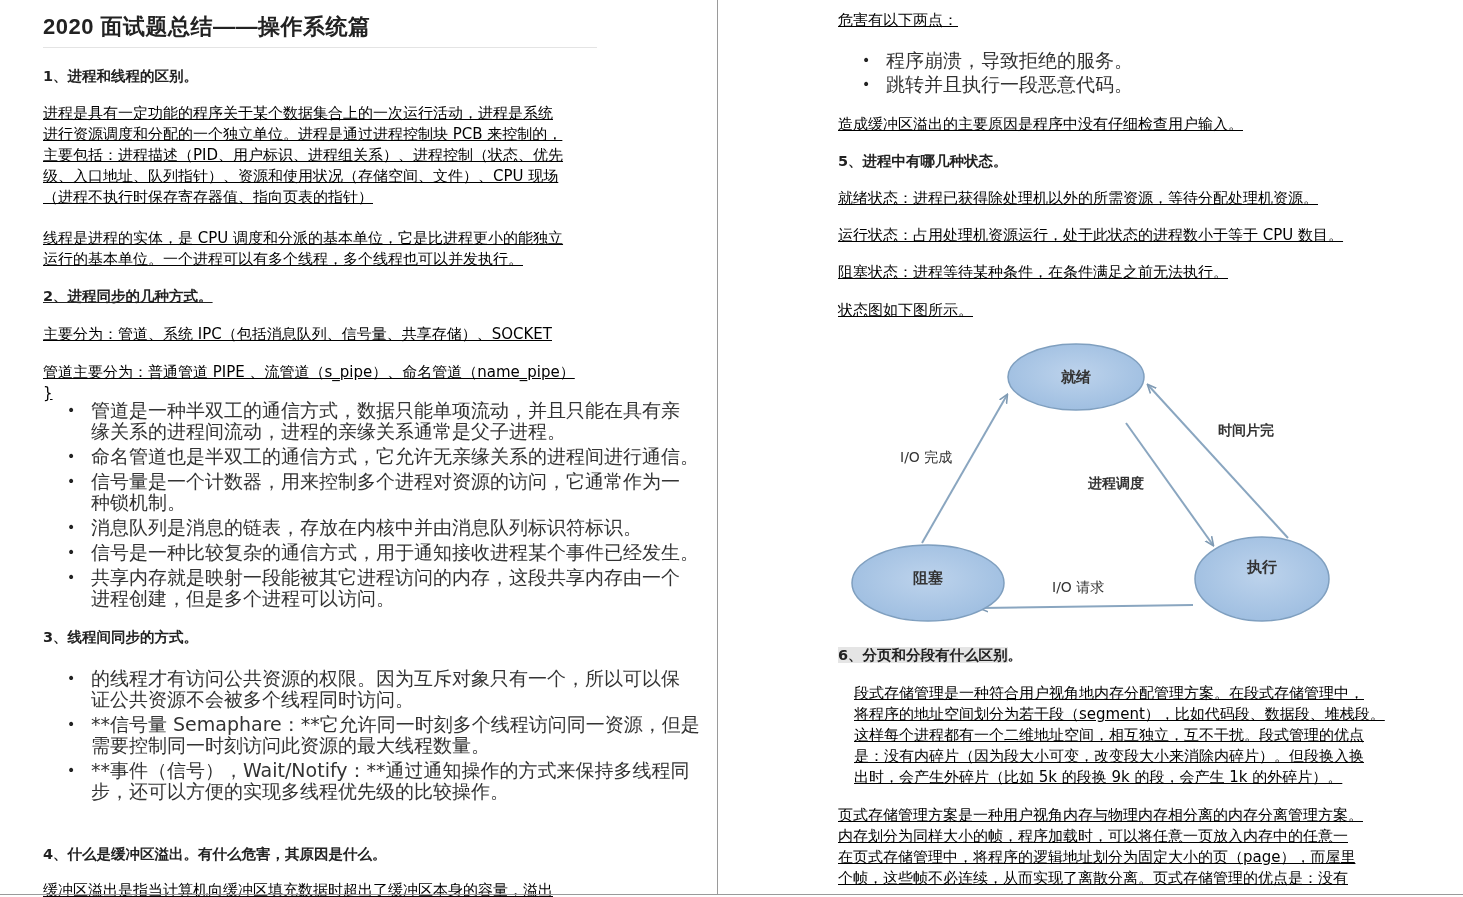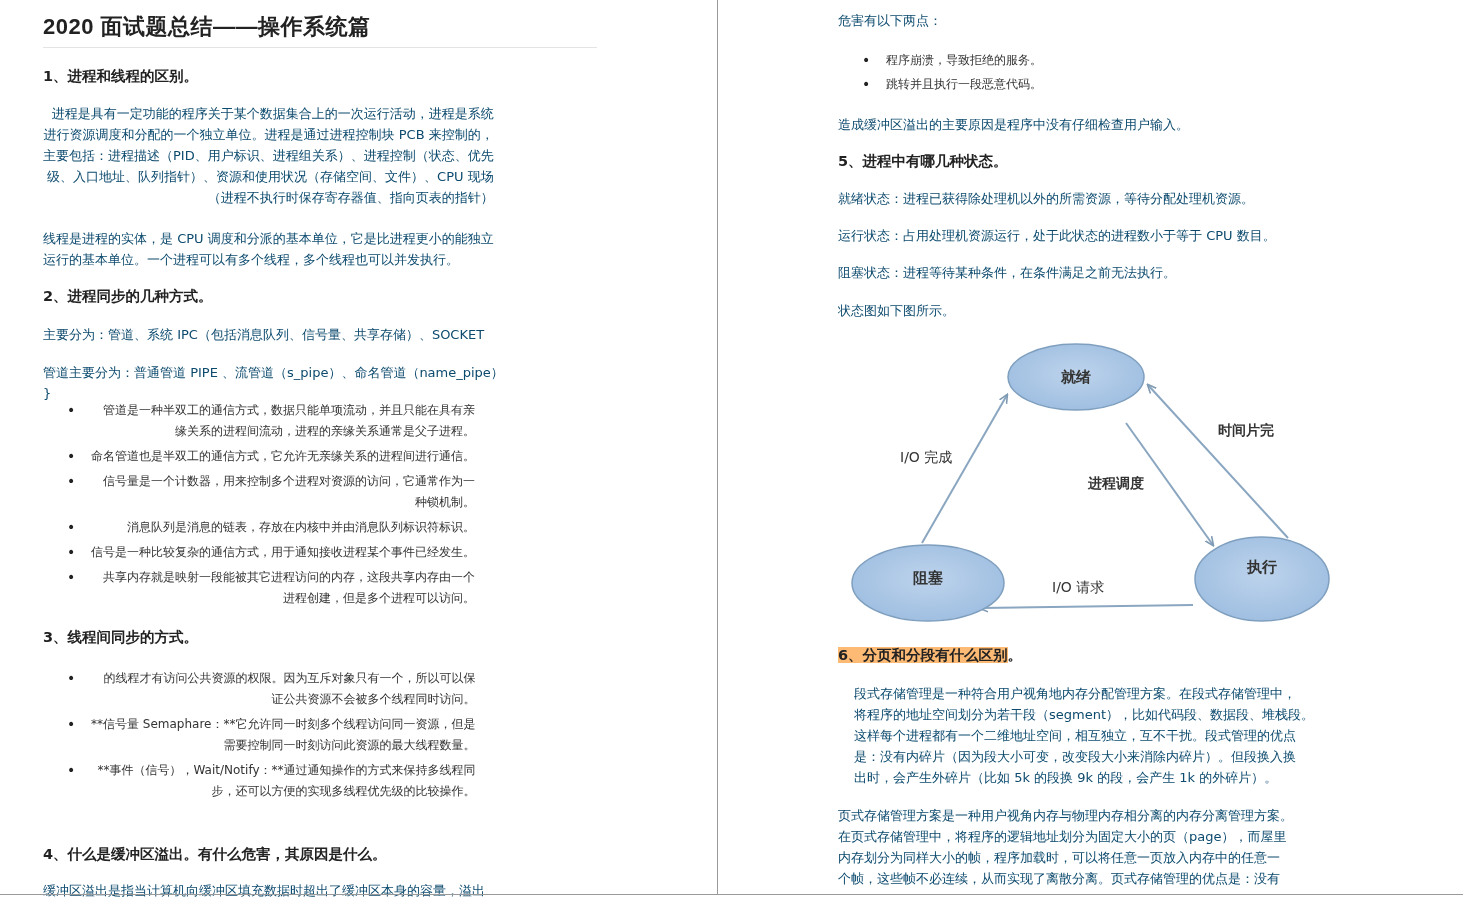--- a/index.html
+++ b/index.html
@@ -9,52 +9,52 @@
   #left-page { left:0; width:660px; height:894px; }
   #right-page { left:718px; width:745px; height:894px; }
   .vsep { position:absolute; left:717px; top:0; width:1px; height:894px; background:#9a9a9a; }
   .hsep { position:absolute; left:0; top:894px; width:1463px; height:1px; background:#9a9a9a; }
 
   .title { position:absolute; left:43px; top:12px; font-size:22px; font-weight:bold; color:#222;
            font-family:"Liberation Sans","DejaVu Sans",sans-serif; letter-spacing:0.5px; white-space:nowrap; }
   .title-rule { position:absolute; left:43px; top:47px; width:554px; height:1px; background:#e4e4e4; }
 
   .h { position:absolute; font-size:14.5px; font-weight:bold; color:#222; white-space:nowrap; }
-  .p { position:absolute; font-size:13px; line-height:21px; color:#0c4a6e; }
+  .p { position:absolute; font-size:15px; line-height:21px; color:#000000;text-decoration:underline; }
   .p .ln { display:block; white-space:nowrap; }
-  ul.bl { position:absolute; margin:0; padding:0; list-style:none; font-size:12px; color:#333;text-align:right; }
+  ul.bl { position:absolute; margin:0; padding:0; list-style:none; font-size:19px; color:#333; }
   ul.bl li { position:relative; padding-left:0; line-height:21px; margin-bottom:4px; }
   ul.bl li .ln { display:block; white-space:nowrap; }
   ul.bl li::before { content:"•"; position:absolute; left:-24px; top:0; color:#222; font-size:14px; }
 
-  .hl { background:#fdba74; }
+  .hl { background:#e5e5e5; }
 
   svg text { font-family:"DejaVu Sans","Liberation Sans",sans-serif; }
 </style>
 </head>
 <body>
 
 <div id="left-page" class="page">
   <div class="title">2020 面试题总结——操作系统篇</div>
   <div class="title-rule"></div>
 
   <div class="h" style="left:43px;top:67px;">1、进程和线程的区别。</div>
-  <div class="p" style="left:43px;top:103px;text-align:right;">
+  <div class="p" style="left:43px;top:103px;">
     <span class="ln">进程是具有一定功能的程序关于某个数据集合上的一次运行活动，进程是系统</span>
     <span class="ln">进行资源调度和分配的一个独立单位。进程是通过进程控制块 PCB 来控制的，</span>
     <span class="ln">主要包括：进程描述（PID、用户标识、进程组关系）、进程控制（状态、优先</span>
     <span class="ln">级、入口地址、队列指针）、资源和使用状况（存储空间、文件）、CPU 现场</span>
     <span class="ln">（进程不执行时保存寄存器值、指向页表的指针）</span>
   </div>
   <div class="p" style="left:43px;top:228px;">
     <span class="ln">线程是进程的实体，是 CPU 调度和分派的基本单位，它是比进程更小的能独立</span>
     <span class="ln">运行的基本单位。一个进程可以有多个线程，多个线程也可以并发执行。</span>
   </div>
 
-  <div class="h" style="left:43px;top:287px;">2、进程同步的几种方式。</div>
+  <div class="h" style="left:43px;top:287px;text-decoration:underline;">2、进程同步的几种方式。</div>
   <div class="p" style="left:43px;top:324px;">
     <span class="ln">主要分为：管道、系统 IPC（包括消息队列、信号量、共享存储）、SOCKET</span>
   </div>
   <div class="p" style="left:43px;top:362px;">
     <span class="ln">管道主要分为：普通管道 PIPE 、流管道（s_pipe）、命名管道（name_pipe）</span>
   }
   </div>
 
   <ul class="bl" style="left:91px;top:400px;">
     <li>
@@ -176,19 +176,19 @@
   <div class="p" style="left:136px;top:683px;">
     <span class="ln">段式存储管理是一种符合用户视角地内存分配管理方案。在段式存储管理中，</span>
     <span class="ln">将程序的地址空间划分为若干段（segment），比如代码段、数据段、堆栈段。</span>
     <span class="ln">这样每个进程都有一个二维地址空间，相互独立，互不干扰。段式管理的优点</span>
     <span class="ln">是：没有内碎片（因为段大小可变，改变段大小来消除内碎片）。但段换入换</span>
     <span class="ln">出时，会产生外碎片（比如 5k 的段换 9k 的段，会产生 1k 的外碎片）。</span>
   </div>
 
   <div class="p" style="left:120px;top:805px;">
     <span class="ln">页式存储管理方案是一种用户视角内存与物理内存相分离的内存分离管理方案。</span>
+    <span class="ln">内存划分为同样大小的帧，程序加载时，可以将任意一页放入内存中的任意一</span>
     <span class="ln">在页式存储管理中，将程序的逻辑地址划分为固定大小的页（page），而屋里</span>
-    <span class="ln">内存划分为同样大小的帧，程序加载时，可以将任意一页放入内存中的任意一</span>
     <span class="ln">个帧，这些帧不必连续，从而实现了离散分离。页式存储管理的优点是：没有</span>
   </div>
 </div>
 
 <div class="hsep"></div>
 
 </body></html>

